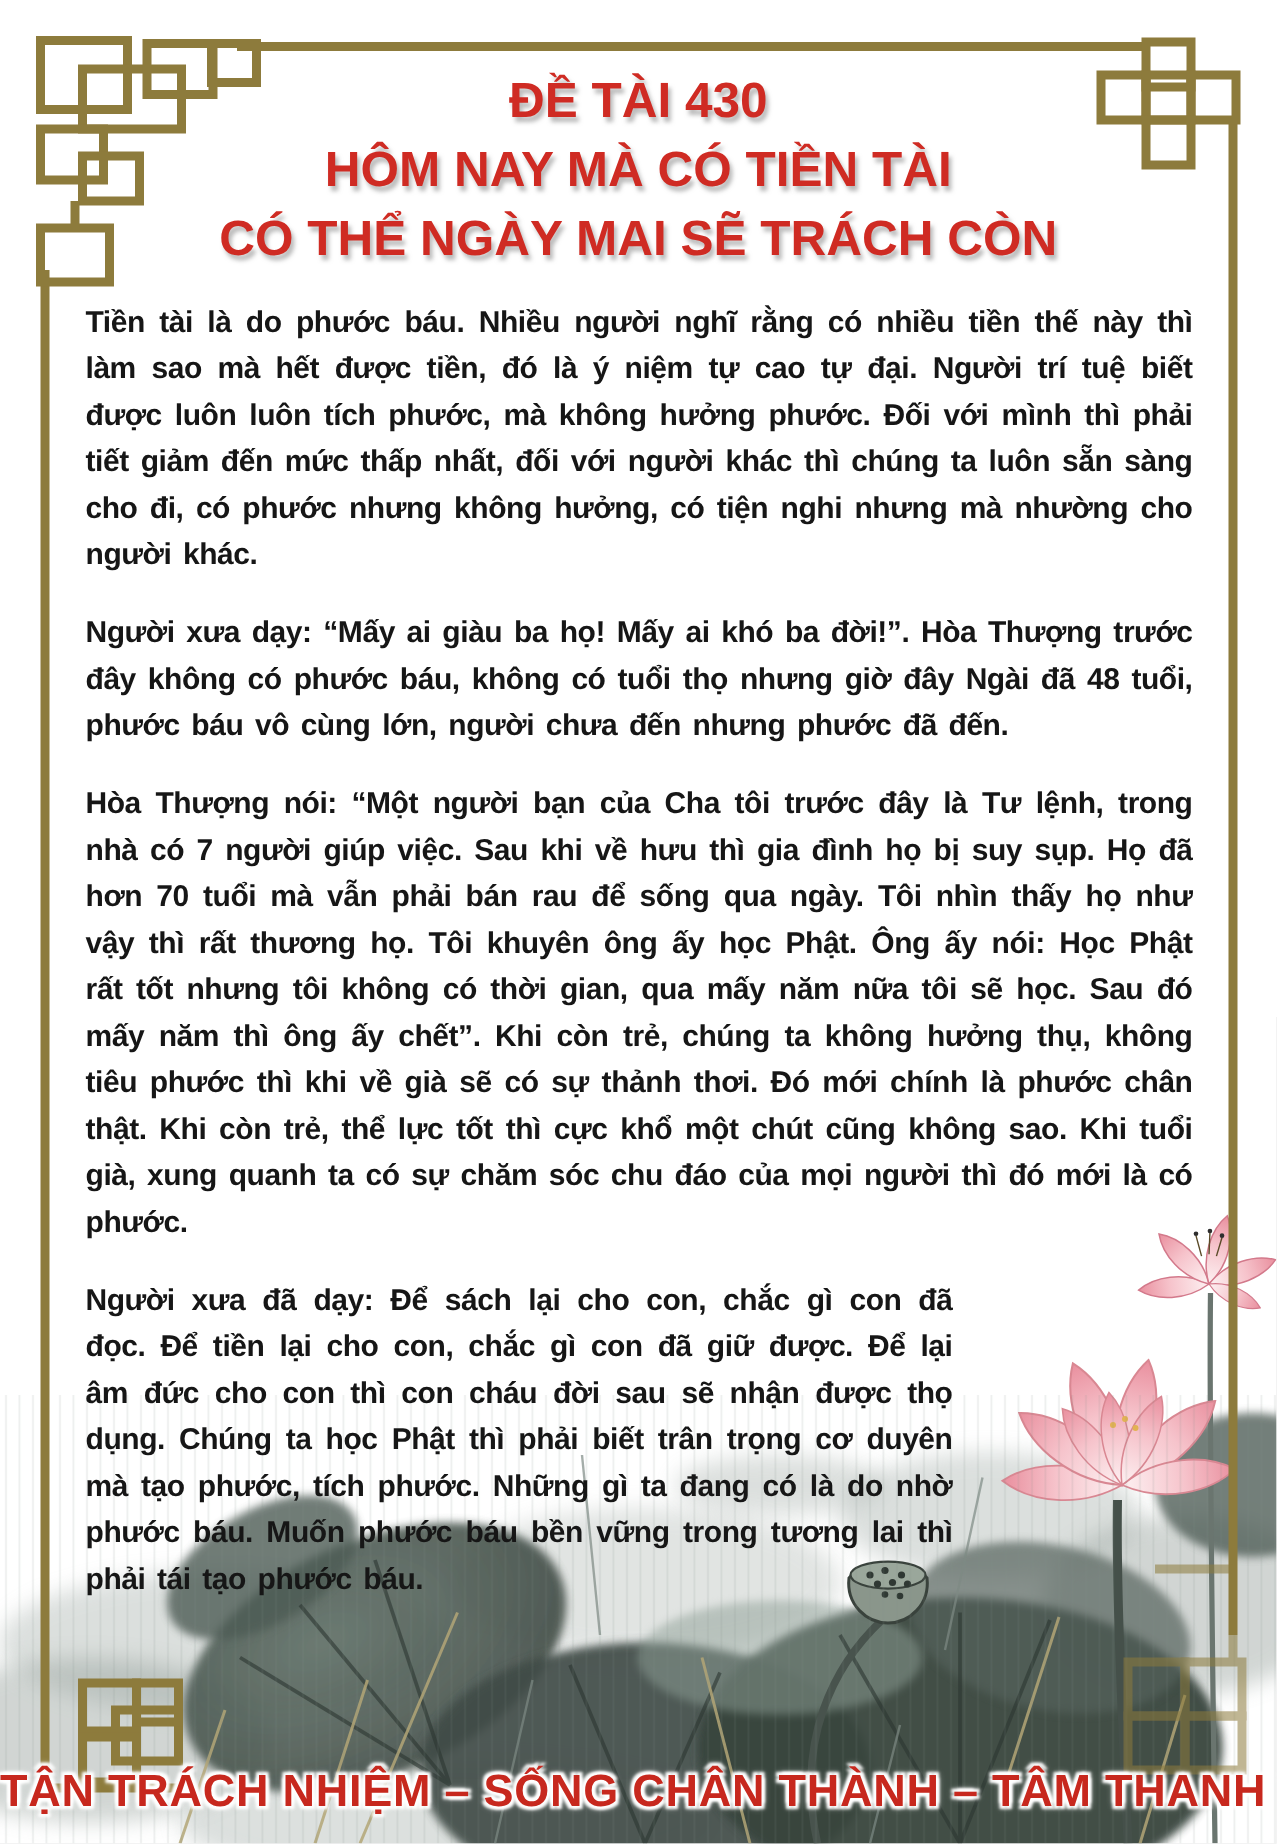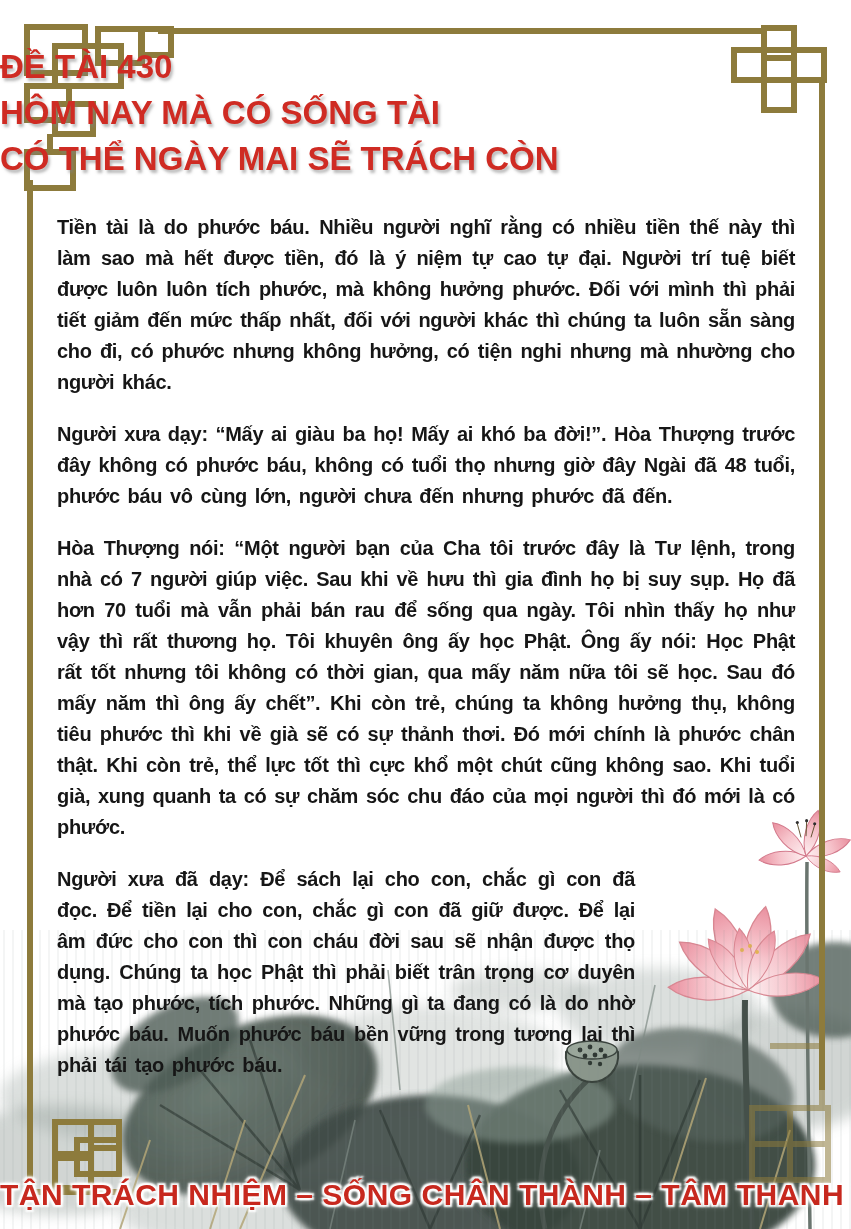--- a/index.html
+++ b/index.html
@@ -5,37 +5,37 @@
   html,body{margin:0;padding:0;background:#e9e9e9;}
   .page{
     position:relative;width:851px;height:1229px;margin:0 auto;
     background:#ffffff;overflow:hidden;
     font-family:"Liberation Sans","DejaVu Sans",sans-serif;
   }
   .art-layer{position:absolute;left:0;top:0;width:851px;height:1229px;z-index:0;}
   .text-layer{position:absolute;left:0;top:0;width:851px;height:1229px;z-index:1;}
 
   .title-block{
-    position:absolute;top:44px;left:0;width:851px;
+    position:absolute;top:44px;left:0;width:851px;text-align:center;
   }
   .title-line{
     font-size:33px;line-height:46px;font-weight:bold;letter-spacing:0px;
     color:#cf2b23;
     text-shadow:2px 3px 3px rgba(130,130,130,0.55);
     white-space:nowrap;
   }
 
   .body-text{
     position:absolute;top:196px;left:57px;width:738px;
     color:#161616;font-weight:bold;
     font-size:20px;line-height:31px;
     letter-spacing:-0.3px;word-spacing:2.5px;
     text-align:justify;
   }
-  .body-text p{margin:16px 0 21px 0;}
+  .body-text p{margin:4px 0 21px 0;}
   .body-text p.narrow{width:578px;}
 
   .footer-banner{
     position:absolute;top:1178px;left:0;width:851px;text-align:center;
     font-size:30px;font-weight:bold;letter-spacing:0.5px;white-space:nowrap;
     color:#c7281e;
     text-shadow:
       0 0 3px #ffffff, 0 0 6px #ffffff,
       -2px -2px 2px #ffffff, 2px -2px 2px #ffffff,
       -2px 2px 2px #ffffff, 2px 2px 2px #ffffff;
@@ -219,21 +219,21 @@
         <path d="M822 1090 L822 1108"></path>
         <path d="M770 1046 L822 1046"></path>
       </g>
     </g>
   </svg>
 
   <div class="text-layer">
 
     <div class="title-block">
       <div class="title-line">ĐỀ TÀI 430</div>
-      <div class="title-line">HÔM NAY MÀ CÓ SỐNG TÀI</div>
+      <div class="title-line">HÔM NAY MÀ CÓ TIỀN TÀI</div>
       <div class="title-line">CÓ THỂ NGÀY MAI SẼ TRÁCH CÒN</div>
     </div>
 
     <div class="body-text">
       <p>Tiền tài là do phước báu. Nhiều người nghĩ rằng có nhiều  tiền thế này thì làm sao mà hết được tiền, đó là ý niệm tự cao tự đại. Người trí tuệ biết được luôn luôn tích phước, mà không hưởng phước. Đối với mình thì phải tiết giảm đến mức thấp nhất, đối với người khác thì chúng ta luôn sẵn sàng cho đi, có phước nhưng không hưởng, có tiện nghi nhưng mà nhường cho người khác.</p>
       <p>Người xưa dạy: “Mấy ai giàu ba họ! Mấy ai khó ba đời!”. Hòa Thượng trước đây không có phước báu, không có tuổi thọ nhưng giờ đây Ngài đã 48 tuổi, phước báu vô cùng lớn, người chưa đến nhưng phước đã đến.</p>
       <p>Hòa Thượng nói: “Một người bạn của Cha tôi trước đây là Tư lệnh, trong nhà có 7 người giúp việc. Sau khi về hưu thì gia đình họ bị suy sụp. Họ đã hơn 70 tuổi mà vẫn phải bán rau để sống qua ngày. Tôi nhìn thấy họ như vậy thì rất thương họ. Tôi khuyên ông ấy học Phật. Ông ấy nói: Học Phật rất tốt nhưng tôi không có thời gian, qua mấy năm nữa tôi sẽ học. Sau đó mấy năm thì ông ấy chết”. Khi còn trẻ, chúng ta không hưởng thụ, không tiêu phước thì khi về già sẽ có sự thảnh thơi. Đó mới chính là phước chân thật. Khi còn trẻ, thể lực tốt thì cực khổ một chút cũng không sao. Khi tuổi già, xung quanh ta có sự chăm sóc chu đáo của mọi người thì đó mới là có phước.</p>
       <p class="narrow">Người xưa đã dạy: Để sách lại cho con, chắc gì con đã đọc. Để tiền lại cho con, chắc gì con đã giữ được. Để lại âm đức cho con thì con cháu đời sau sẽ nhận được thọ dụng. Chúng ta học Phật thì phải biết trân trọng cơ duyên mà tạo phước, tích phước. Những gì ta đang có là do nhờ phước báu. Muốn phước báu bền vững trong tương lai thì phải tái tạo phước báu.</p>
     </div>
 

